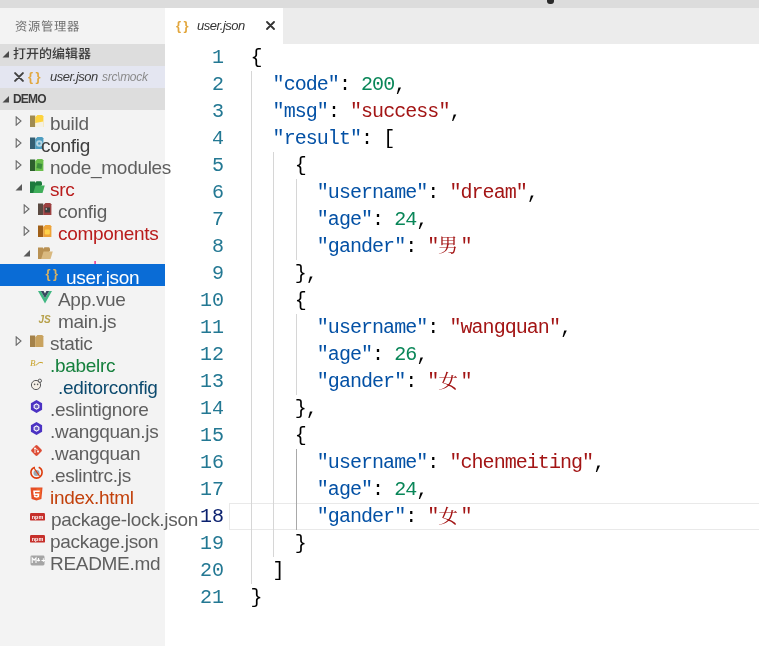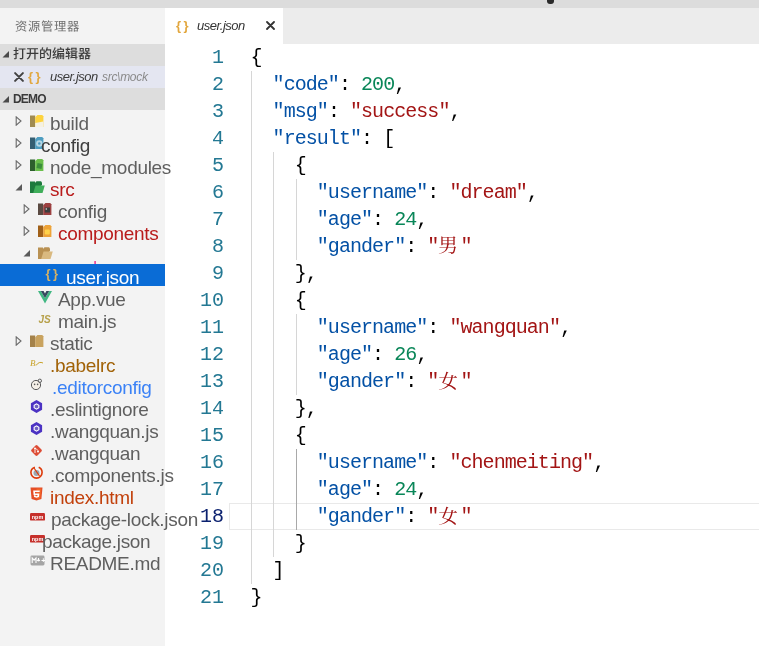--- a/index.html
+++ b/index.html
@@ -164,28 +164,28 @@
     </svg>
 <svg class="abs" style="left:29.5px;top:333.5px" width="15" height="14" viewBox="0 0 15 14">
       <rect x="0" y="1.5" width="5.2" height="11.5" fill="#a4824a"></rect>
       <path d="M5.2 3.2 L7.4 1 L12.2 1 L13.4 2.3 L13.4 13 L5.2 13 Z" fill="#c9a35f"></path>
     </svg>
 <span class="lbl" style="left:50px;top:333.0px;color:#5f5f5f">static</span>
 <svg class="abs" style="left:29.5px;top:357.5px" width="14" height="9" viewBox="0 0 14 9">
       <text x="0" y="8" font-family="Liberation Serif" font-style="italic" font-size="9" fill="#c9a227">B</text>
       <path d="M6 7.5 Q9 3 13 5" stroke="#c9a227" stroke-width="1" fill="none"></path>
     </svg>
-<span class="lbl" style="left:50px;top:355.0px;color:#a16207">.babelrc</span>
+<span class="lbl" style="left:50px;top:355.0px;color:#15803d">.babelrc</span>
 <svg class="abs" style="left:29.5px;top:377.5px" width="13" height="13" viewBox="0 0 13 13">
       <circle cx="6" cy="7" r="4.6" fill="#f5f0e8" stroke="#5b5b5b" stroke-width="1"></circle>
       <circle cx="9.8" cy="2.8" r="1.7" fill="none" stroke="#5b5b5b" stroke-width="1"></circle>
       <circle cx="4.6" cy="6.4" r="0.8" fill="#5b5b5b"></circle>
       <circle cx="7.6" cy="6.4" r="0.8" fill="#5b5b5b"></circle>
     </svg>
-<span class="lbl" style="left:52px;top:377.0px;color:#3b82f6">.editorconfig</span>
+<span class="lbl" style="left:58px;top:377.0px;color:#0c4a6e">.editorconfig</span>
 <svg class="abs" style="left:29.5px;top:399.5px" width="13" height="13" viewBox="0 0 13 13">
       <polygon points="6.5,0 12.1,3.25 12.1,9.75 6.5,13 0.9,9.75 0.9,3.25" fill="#4b32c3"></polygon>
       <polygon points="6.5,3.2 9.4,4.9 9.4,8.1 6.5,9.8 3.6,8.1 3.6,4.9" fill="#fff"></polygon>
       <polygon points="6.5,4.4 8.3,5.5 8.3,7.5 6.5,8.6 4.7,7.5 4.7,5.5" fill="#6d60c0"></polygon>
     </svg>
 <span class="lbl" style="left:50px;top:399.0px;color:#5f5f5f">.eslintignore</span>
 <svg class="abs" style="left:29.5px;top:421.5px" width="13" height="13" viewBox="0 0 13 13">
       <polygon points="6.5,0 12.1,3.25 12.1,9.75 6.5,13 0.9,9.75 0.9,3.25" fill="#4b32c3"></polygon>
       <polygon points="6.5,3.2 9.4,4.9 9.4,8.1 6.5,9.8 3.6,8.1 3.6,4.9" fill="#fff"></polygon>
       <polygon points="6.5,4.4 8.3,5.5 8.3,7.5 6.5,8.6 4.7,7.5 4.7,5.5" fill="#6d60c0"></polygon>
@@ -196,37 +196,37 @@
       <circle cx="5" cy="4.6" r="1" fill="#fff"></circle>
       <circle cx="8" cy="7.6" r="1" fill="#fff"></circle>
       <path d="M5 5.5 L5 9 M5.8 4.4 L8 6.6" stroke="#fff" stroke-width="0.9"></path>
     </svg>
 <span class="lbl" style="left:50px;top:443.0px;color:#5f5f5f">.wangquan</span>
 <svg class="abs" style="left:29.5px;top:465.5px" width="13" height="13" viewBox="0 0 13 13">
       <circle cx="6.5" cy="6.5" r="5.6" fill="none" stroke="#dd3a0a" stroke-width="1.6" stroke-dasharray="24 4"></circle>
       <circle cx="6.5" cy="7" r="3" fill="#9aa7b0"></circle>
       <path d="M4 2 L9.5 10" stroke="#dd3a0a" stroke-width="1.2"></path>
     </svg>
-<span class="lbl" style="left:50px;top:465.0px;color:#5f5f5f">.components.js</span>
+<span class="lbl" style="left:50px;top:465.0px;color:#5f5f5f">.eslintrc.js</span>
 <svg class="abs" style="left:29.5px;top:486.5px" width="13" height="14" viewBox="0 0 13 14">
       <path d="M0.5 0.5 H12.5 L11.4 11.9 L6.5 13.5 L1.6 11.9 Z" fill="#e44d26"></path>
       <path d="M6.5 1.5 V12.4 L10.4 11.2 L11.3 1.5 Z" fill="#f16529"></path>
       <path d="M3.2 3.4 H9.8 L9.6 5 H5 L5.1 6.6 H9.4 L9 10 L6.5 10.8 L4 10 L3.85 8.2 H5.5 L5.6 8.9 L6.5 9.2 L7.4 8.9 L7.55 8 H3.6 Z" fill="#fff"></path>
     </svg>
 <span class="lbl" style="left:50px;top:487.0px;color:#c2410c">index.html</span>
 <svg class="abs" style="left:29.5px;top:511.5px" width="15" height="10" viewBox="0 0 15 10">
       <rect x="0" y="1" width="15" height="7.6" rx="1.2" fill="#c6302b"></rect>
       <text x="7.5" y="7" font-family="Liberation Sans" font-size="5.4" font-weight="bold" fill="#fff" text-anchor="middle">npm</text>
     </svg>
 <span class="lbl" style="left:51px;top:509.0px;color:#5f5f5f">package-lock.json</span>
 <svg class="abs" style="left:29.5px;top:533.5px" width="15" height="10" viewBox="0 0 15 10">
       <rect x="0" y="1" width="15" height="7.6" rx="1.2" fill="#c6302b"></rect>
       <text x="7.5" y="7" font-family="Liberation Sans" font-size="5.4" font-weight="bold" fill="#fff" text-anchor="middle">npm</text>
     </svg>
-<span class="lbl" style="left:42px;top:531.0px;color:#5f5f5f">package.json</span>
+<span class="lbl" style="left:50px;top:531.0px;color:#5f5f5f">package.json</span>
 <svg class="abs" style="left:29.5px;top:555.0px" width="15" height="11" viewBox="0 0 15 11">
       <rect x="0.5" y="0.5" width="14" height="10" rx="1.4" fill="#a5a5a5"></rect>
       <path d="M2.2 8 V3 L4.1 5.2 L6 3 V8 M8.5 3 V6 M8.5 6 L7 5 M8.5 6 L10 5" stroke="#fff" stroke-width="1.1" fill="none"></path>
       <text x="11.2" y="8.2" font-family="Liberation Sans" font-size="7" font-weight="bold" fill="#fff">+</text>
     </svg>
 <span class="lbl" style="left:50px;top:553.0px;color:#5f5f5f">README.md</span>
 <div class="abs" style="left:165px;top:8px;width:594px;height:35.5px;background:#ececec"></div>
 <div class="abs" style="left:165px;top:8px;width:118px;height:35.5px;background:#fff"></div>
 <span class="abs" style="left:176px;top:18px;font:bold 13px 'Liberation Sans';color:#e2a63c;letter-spacing:2.5px">{}</span>
 <span class="abs" style="left:197px;top:18px;font:italic 13px 'Liberation Sans';letter-spacing:-0.5px;color:#333">user.json</span>

